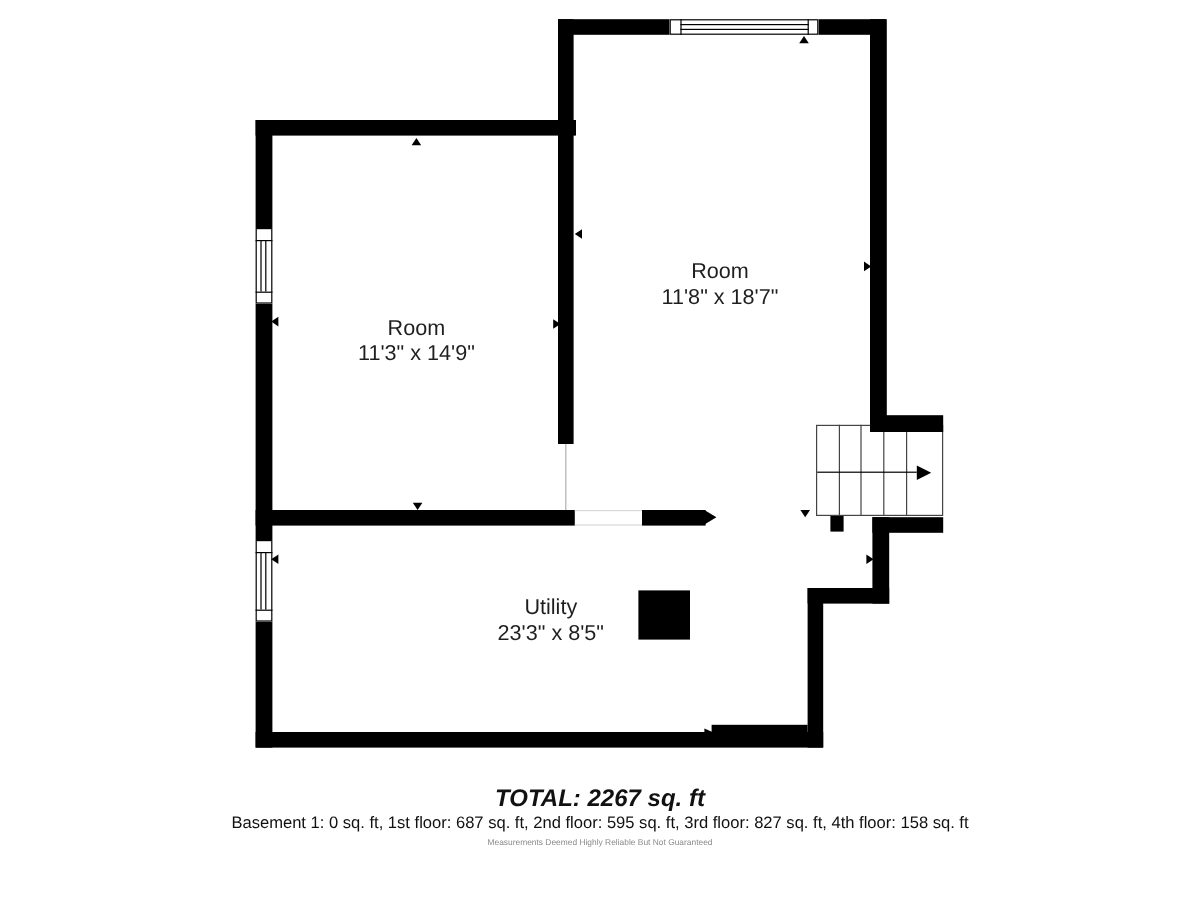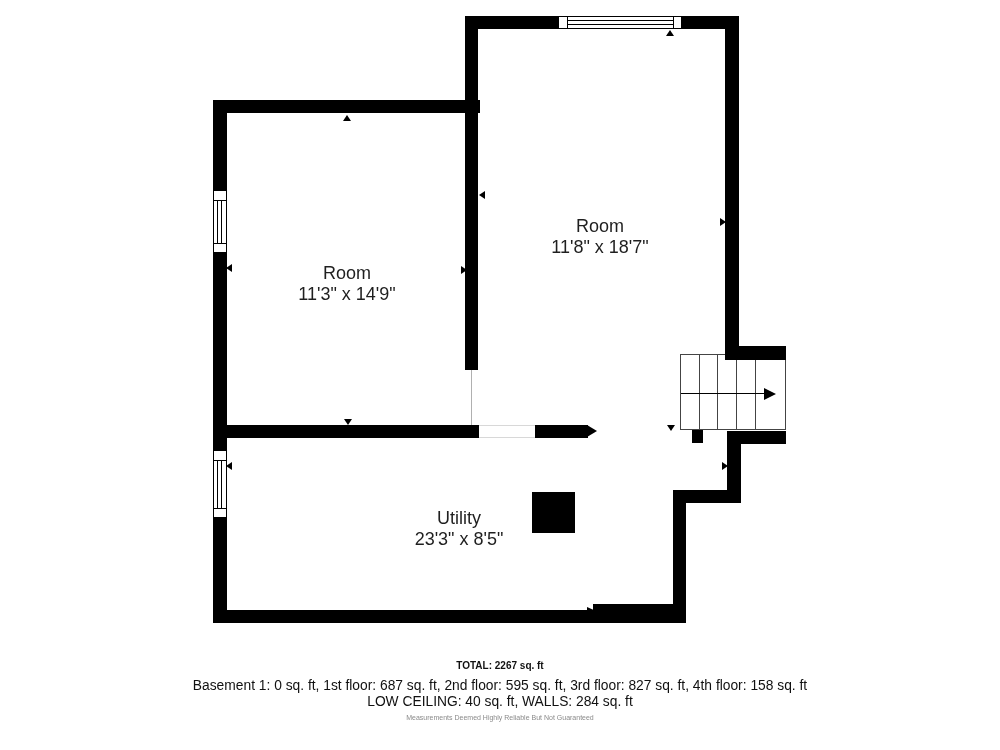--- a/index.html
+++ b/index.html
@@ -2,48 +2,47 @@
 <html><head>
 <meta charset="utf-8">
 <style>
   html,body{margin:0;padding:0;background:#fff;}
   body{width:1000px;height:750px;overflow:hidden;font-family:"Liberation Sans", sans-serif;}
   #plan{position:relative;width:1000px;height:750px;background:#fff;}
   .rect{position:absolute;}
   .room-label{position:absolute;transform:translateX(-50%);text-align:center;
     font-size:18px;line-height:21px;color:#1f1f1f;white-space:nowrap;}
   .summary{position:absolute;left:0;right:0;top:657px;text-align:center;color:#111;}
-  .sum-total{font-size:10px;font-weight:bold;line-height:18px;margin-bottom:3px;}
+  .sum-total{font-size:20px;font-weight:bold;line-height:18px;margin-bottom:3px;font-style:italic;}
   .sum-line{font-size:13.8px;line-height:15.5px;}
   .sum-disclaimer{font-size:7px;line-height:9px;margin-top:4px;color:#8a8a8a;}
 </style>
 </head>
 <body>
 
 <div id="plan">
 
   <div class="room-label" style="left:347px;top:263px;">
     <div>Room</div>
     <div>11'3" x 14'9"</div>
   </div>
 
   <div class="room-label" style="left:600px;top:216px;">
     <div>Room</div>
     <div>11'8" x 18'7"</div>
   </div>
 
-  <div class="room-label" style="left:459px;top:508px;">
+  <div class="room-label" style="left:459px;top:496px;">
     <div>Utility</div>
     <div>23'3" x 8'5"</div>
   </div>
 
   <div class="summary">
     <div class="sum-total">TOTAL: 2267 sq. ft</div>
     <div class="sum-line">Basement 1: 0 sq. ft, 1st floor: 687 sq. ft, 2nd floor: 595 sq. ft, 3rd floor: 827 sq. ft, 4th floor: 158 sq. ft</div>
-    <div class="sum-line">LOW CEILING: 40 sq. ft, WALLS: 284 sq. ft</div>
     <div class="sum-disclaimer">Measurements Deemed Highly Reliable But Not Guaranteed</div>
   </div>
 
 <div class="rect" style="left: 213px; top: 100px; width: 14px; height: 90px; background: rgb(0, 0, 0);"></div>
     <div class="rect" style="left: 213px; top: 253px; width: 14px; height: 197px; background: rgb(0, 0, 0);"></div>
     <div class="rect" style="left: 213px; top: 518px; width: 14px; height: 105px; background: rgb(0, 0, 0);"></div>
     <div class="rect" style="left: 213px; top: 100px; width: 267px; height: 13px; background: rgb(0, 0, 0);"></div>
     <div class="rect" style="left: 465px; top: 16px; width: 13px; height: 354px; background: rgb(0, 0, 0);"></div>
     <div class="rect" style="left: 465px; top: 16px; width: 93px; height: 13px; background: rgb(0, 0, 0);"></div>
     <div class="rect" style="left: 682px; top: 16px; width: 56px; height: 13px; background: rgb(0, 0, 0);"></div>

